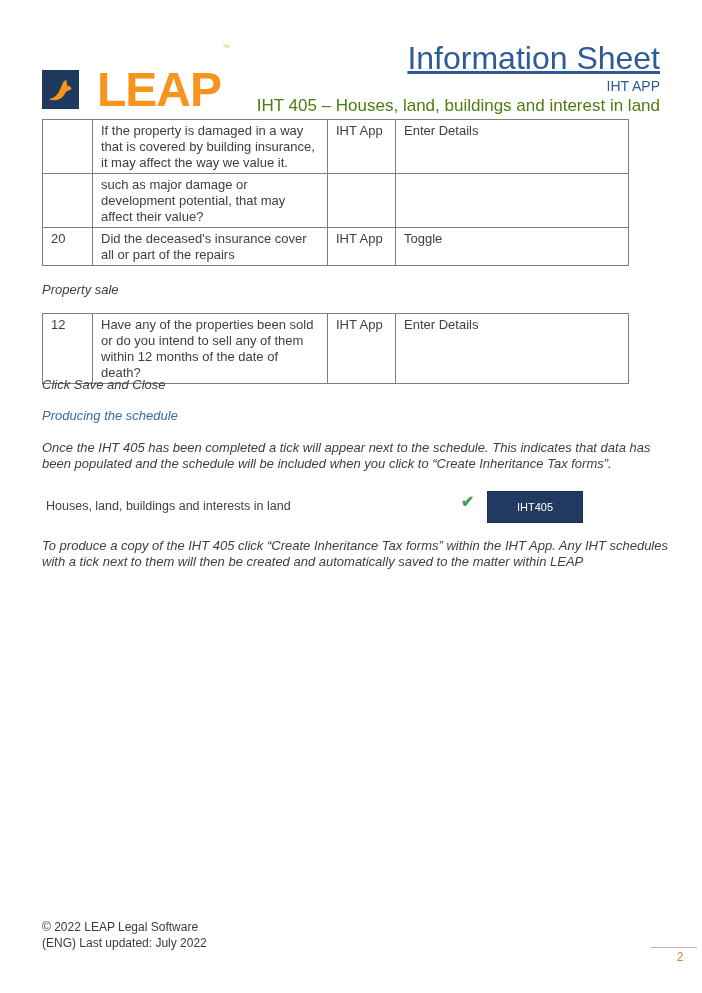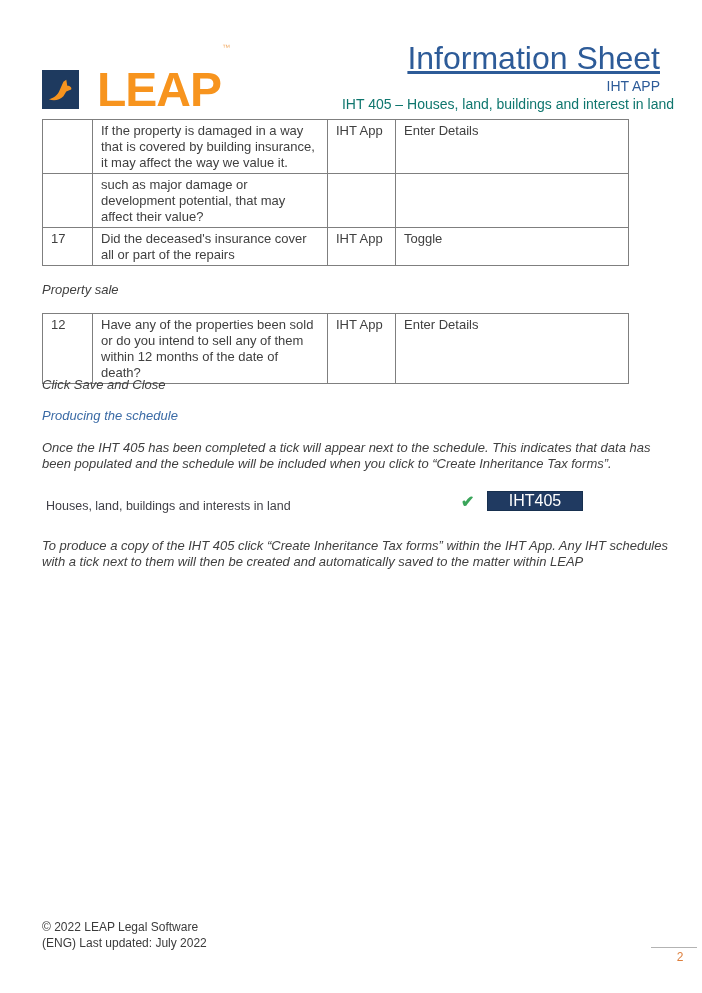--- a/index.html
+++ b/index.html
@@ -7,42 +7,42 @@
               font-family:"Liberation Sans", sans-serif; }
   .page { position:relative; width:702px; height:993px; background:#ffffff; }
 
   
   .logo-row { position:absolute; left:42px; top:70px; display:flex; align-items:center; gap:18px; }
   .logo-square { width:37px; height:39px; background:#1e3a5f; display:flex; align-items:center; justify-content:center; }
   .logo-word { font-size:48px; font-weight:bold; color:#f7941e; line-height:0.78; letter-spacing:-1px; }
   .logo-tm { font-size:8px; color:#f2b06e; vertical-align:top; position:relative; top:-26px; left:1px; font-weight:normal; }
   .doc-title { position:absolute; right:42px; top:40px; font-size:32px; color:#2d5b98;text-decoration:underline; }
   .doc-sub1 { position:absolute; right:42px; top:78px; font-size:14px; color:#2d5b98; }
-  .doc-sub2 { position:absolute; right:28px; top:96px; font-size:14px; color:#0f766e; }
+  .doc-sub2 { position:absolute; right:42px; top:96px; font-size:17px; color:#4d7c0f; }
 
   
   table { border-collapse:collapse; table-layout:fixed; }
   .qtable { position:absolute; left:42px; width:586px; }
   .qtable td { border:1px solid #7f7f7f; vertical-align:top; padding:3px 8px 2px 8px;
                font-size:13px; line-height:16px; color:#404040; }
   .qtable col.c-num { width:50px; }
   .qtable col.c-q   { width:235px; }
   .qtable col.c-app { width:68px; }
   .qtable col.c-act { width:233px; }
   #table1 { top:119px; }
   #table2 { top:313px; }
 
   .body-text { position:absolute; left:42px; font-size:13px; line-height:16px; color:#404040;font-style:italic; }
   .blue-head { color:#3a6aa5; }
 
   
   .sched-label { position:absolute; left:46px; top:499px; font-size:12.5px; color:#3f3f46; }
   .sched-tick { position:absolute; left:461px; top:492px; font-size:16px; color:#3aa55a; font-weight:bold; }
-  .sched-btn { position:absolute; left:487px; top:491px; width:96px; height:20px;
-               background:#203a61; border:1px solid #17304f; color:#ffffff; font-size:16px;
+  .sched-btn { position:absolute; left:487px; top:491px; width:96px; height:32px;
+               background:#203a61; border:1px solid #17304f; color:#ffffff; font-size:11px;
                display:flex; align-items:center; justify-content:center; }
 
   
   .footer { position:absolute; left:42px; top:920px; font-size:12px; line-height:15.5px; color:#3b3b3b; }
   .page-rule { position:absolute; left:651px; top:947px; width:46px; border-top:1px solid #b3b3b3; }
   .page-num { position:absolute; left:668px; top:950px; width:24px; text-align:center;
               font-size:12px; color:#dd7e3b; }
 </style>
 </head>
 <body>
@@ -75,21 +75,21 @@
       <td>IHT App</td>
       <td>Enter Details</td>
     </tr>
     <tr style="height:32px;">
       <td></td>
       <td>such as major damage or development potential, that may affect their value?</td>
       <td></td>
       <td></td>
     </tr>
     <tr style="height:32px;">
-      <td>17</td>
+      <td>20</td>
       <td>Did the deceased's insurance cover all or part of the repairs</td>
       <td>IHT App</td>
       <td>Toggle</td>
     </tr>
   </tbody>
     </table>
 
   <div class="body-text" style="top:282px;">Property sale</div>
 
   <table class="qtable" id="table2">

